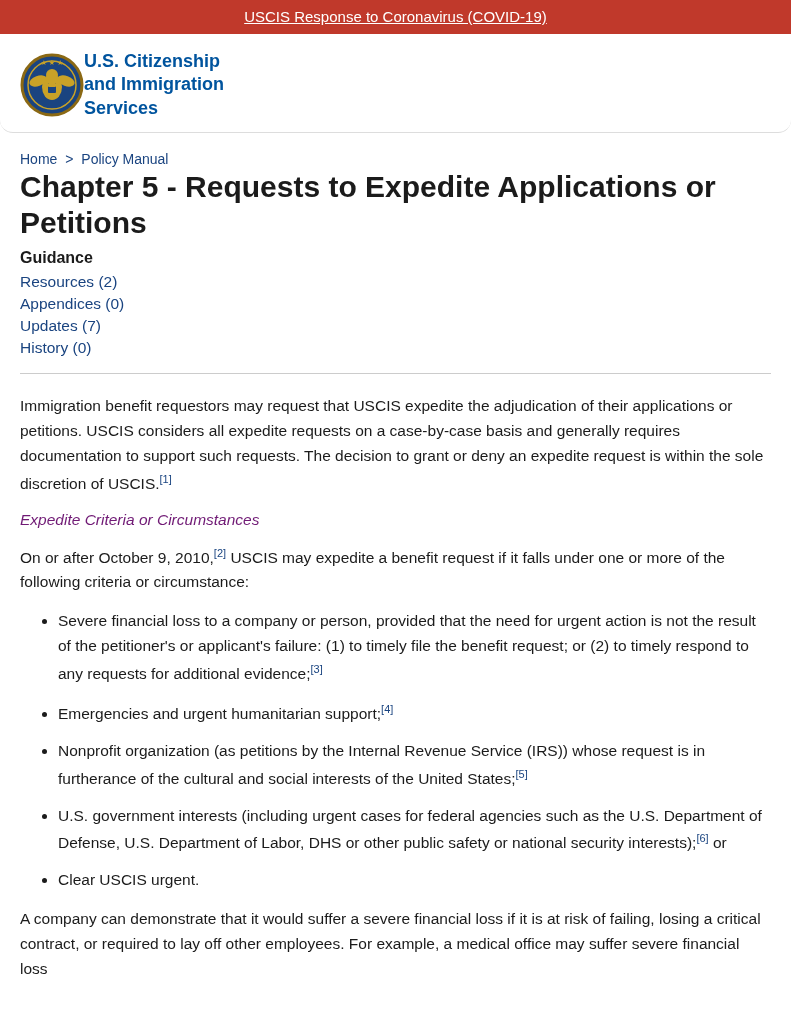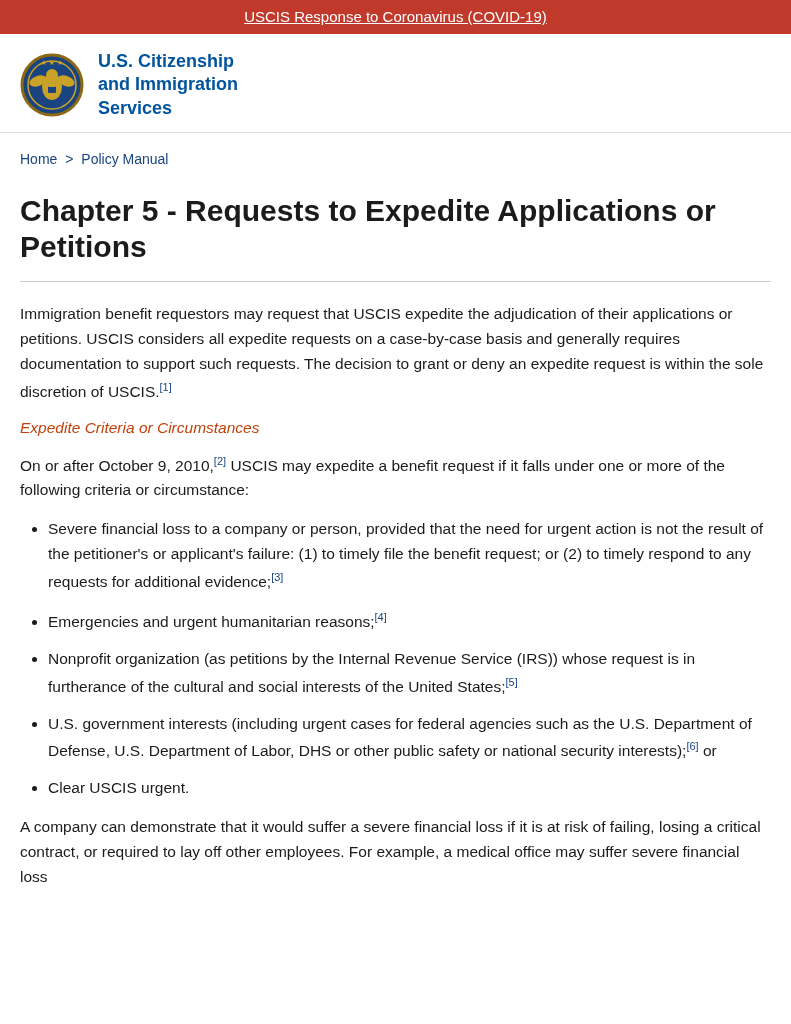--- a/index.html
+++ b/index.html
@@ -16,40 +16,40 @@
       text-decoration: underline;
       font-size: 15px;
     }
 
     
     .site-header {
       padding: 16px 20px 12px 20px;
       border-bottom: 1px solid #ddd;
       display: flex;
       align-items: center;
-      gap: 14px;
+      border-radius: 13px;
     }
     .agency-name {
       color: #00549e;
       font-size: 18px;
       font-weight: bold;
       line-height: 1.3;
     }
 
     
     .main-content {
       padding: 18px 20px 30px 20px;
       max-width: 791px;
     }
 
     
     .breadcrumb {
       font-size: 14px;
       color: #1a4480;
-      margin-bottom: 26px;
+      margin-bottom: 2px;
     }
     .breadcrumb a {
       color: #1a4480;
       text-decoration: none;
     }
     .breadcrumb span { color: #1a4480; margin: 0 4px; }
 
     
     .page-title {
       font-size: 30px;
@@ -94,26 +94,26 @@
       color: #1a4480;
       text-decoration: none;
       font-size: 11px;
     }
 
     
     .italic-heading {
       font-style: italic;
       font-size: 15.5px;
       margin-bottom: 14px;
-      color: #c2410c;
+      color: #701a75;
     }
 
     
     .bullet-list {
-      margin: 0 0 14px 28px;
+      margin: 0 0 14px 38px;
       padding: 0;
     }
     .bullet-list li {
       font-size: 15.5px;
       line-height: 1.6;
       margin-bottom: 12px;
       color: #1b1b1b;
     }
     .bullet-list li sup a {
       color: #1a4480;
@@ -164,39 +164,46 @@
 <div class="main-content">
 
   <nav class="breadcrumb">
     <a href="#">Home</a>
     <span>&gt;</span>
     <a href="#">Policy Manual</a>
   </nav>
 
   <h1 class="page-title">Chapter 5 - Requests to Expedite Applications or Petitions</h1>
 
+  <nav class="guidance-nav">
+    <div class="guidance-label">Guidance</div>
+    <a class="guidance-link" href="#">Resources (2)</a>
+    <a class="guidance-link" href="#">Appendices (0)</a>
+    <a class="guidance-link" href="#">Updates (7)</a>
+    <a class="guidance-link" href="#">History (0)</a>
+  </nav>
 
   <hr class="divider">
 
   <p class="body-text">
     <span>Immigration benefit requestors may request that USCIS expedite the adjudication of their applications or petitions. USCIS considers all expedite requests on a case-by-case basis and generally requires documentation to support such requests. The decision to grant or deny an expedite request is within the sole discretion of USCIS.</span><sup><a href="#">[1]</a></sup>
   </p>
 
   <p class="italic-heading">Expedite Criteria or Circumstances</p>
 
   <p class="body-text">
     <span>On or after October 9, 2010,</span><sup><a href="#">[2]</a></sup><span> USCIS may expedite a benefit request if it falls under one or more of the following criteria or circumstance:</span>
   </p>
 
   <ul class="bullet-list">
     <li>
       <span>Severe financial loss to a company or person, provided that the need for urgent action is not the result of the petitioner's or applicant's failure: (1) to timely file the benefit request; or (2) to timely respond to any requests for additional evidence;</span><sup><a href="#">[3]</a></sup>
     </li>
     <li>
-      <span>Emergencies and urgent humanitarian reasons;</span><sup><a href="#">[4]</a></sup>
+      <span>Emergencies and urgent humanitarian support;</span><sup><a href="#">[4]</a></sup>
     </li>
     <li>
       <span>Nonprofit organization (as petitions by the Internal Revenue Service (IRS)) whose request is in furtherance of the cultural and social interests of the United States;</span><sup><a href="#">[5]</a></sup>
     </li>
     <li>
       <span>U.S. government interests (including urgent cases for federal agencies such as the U.S. Department of Defense, U.S. Department of Labor, DHS or other public safety or national security interests);</span><sup><a href="#">[6]</a></sup><span> or</span>
     </li>
     <li>
       <span>Clear USCIS urgent.</span>
     </li>

